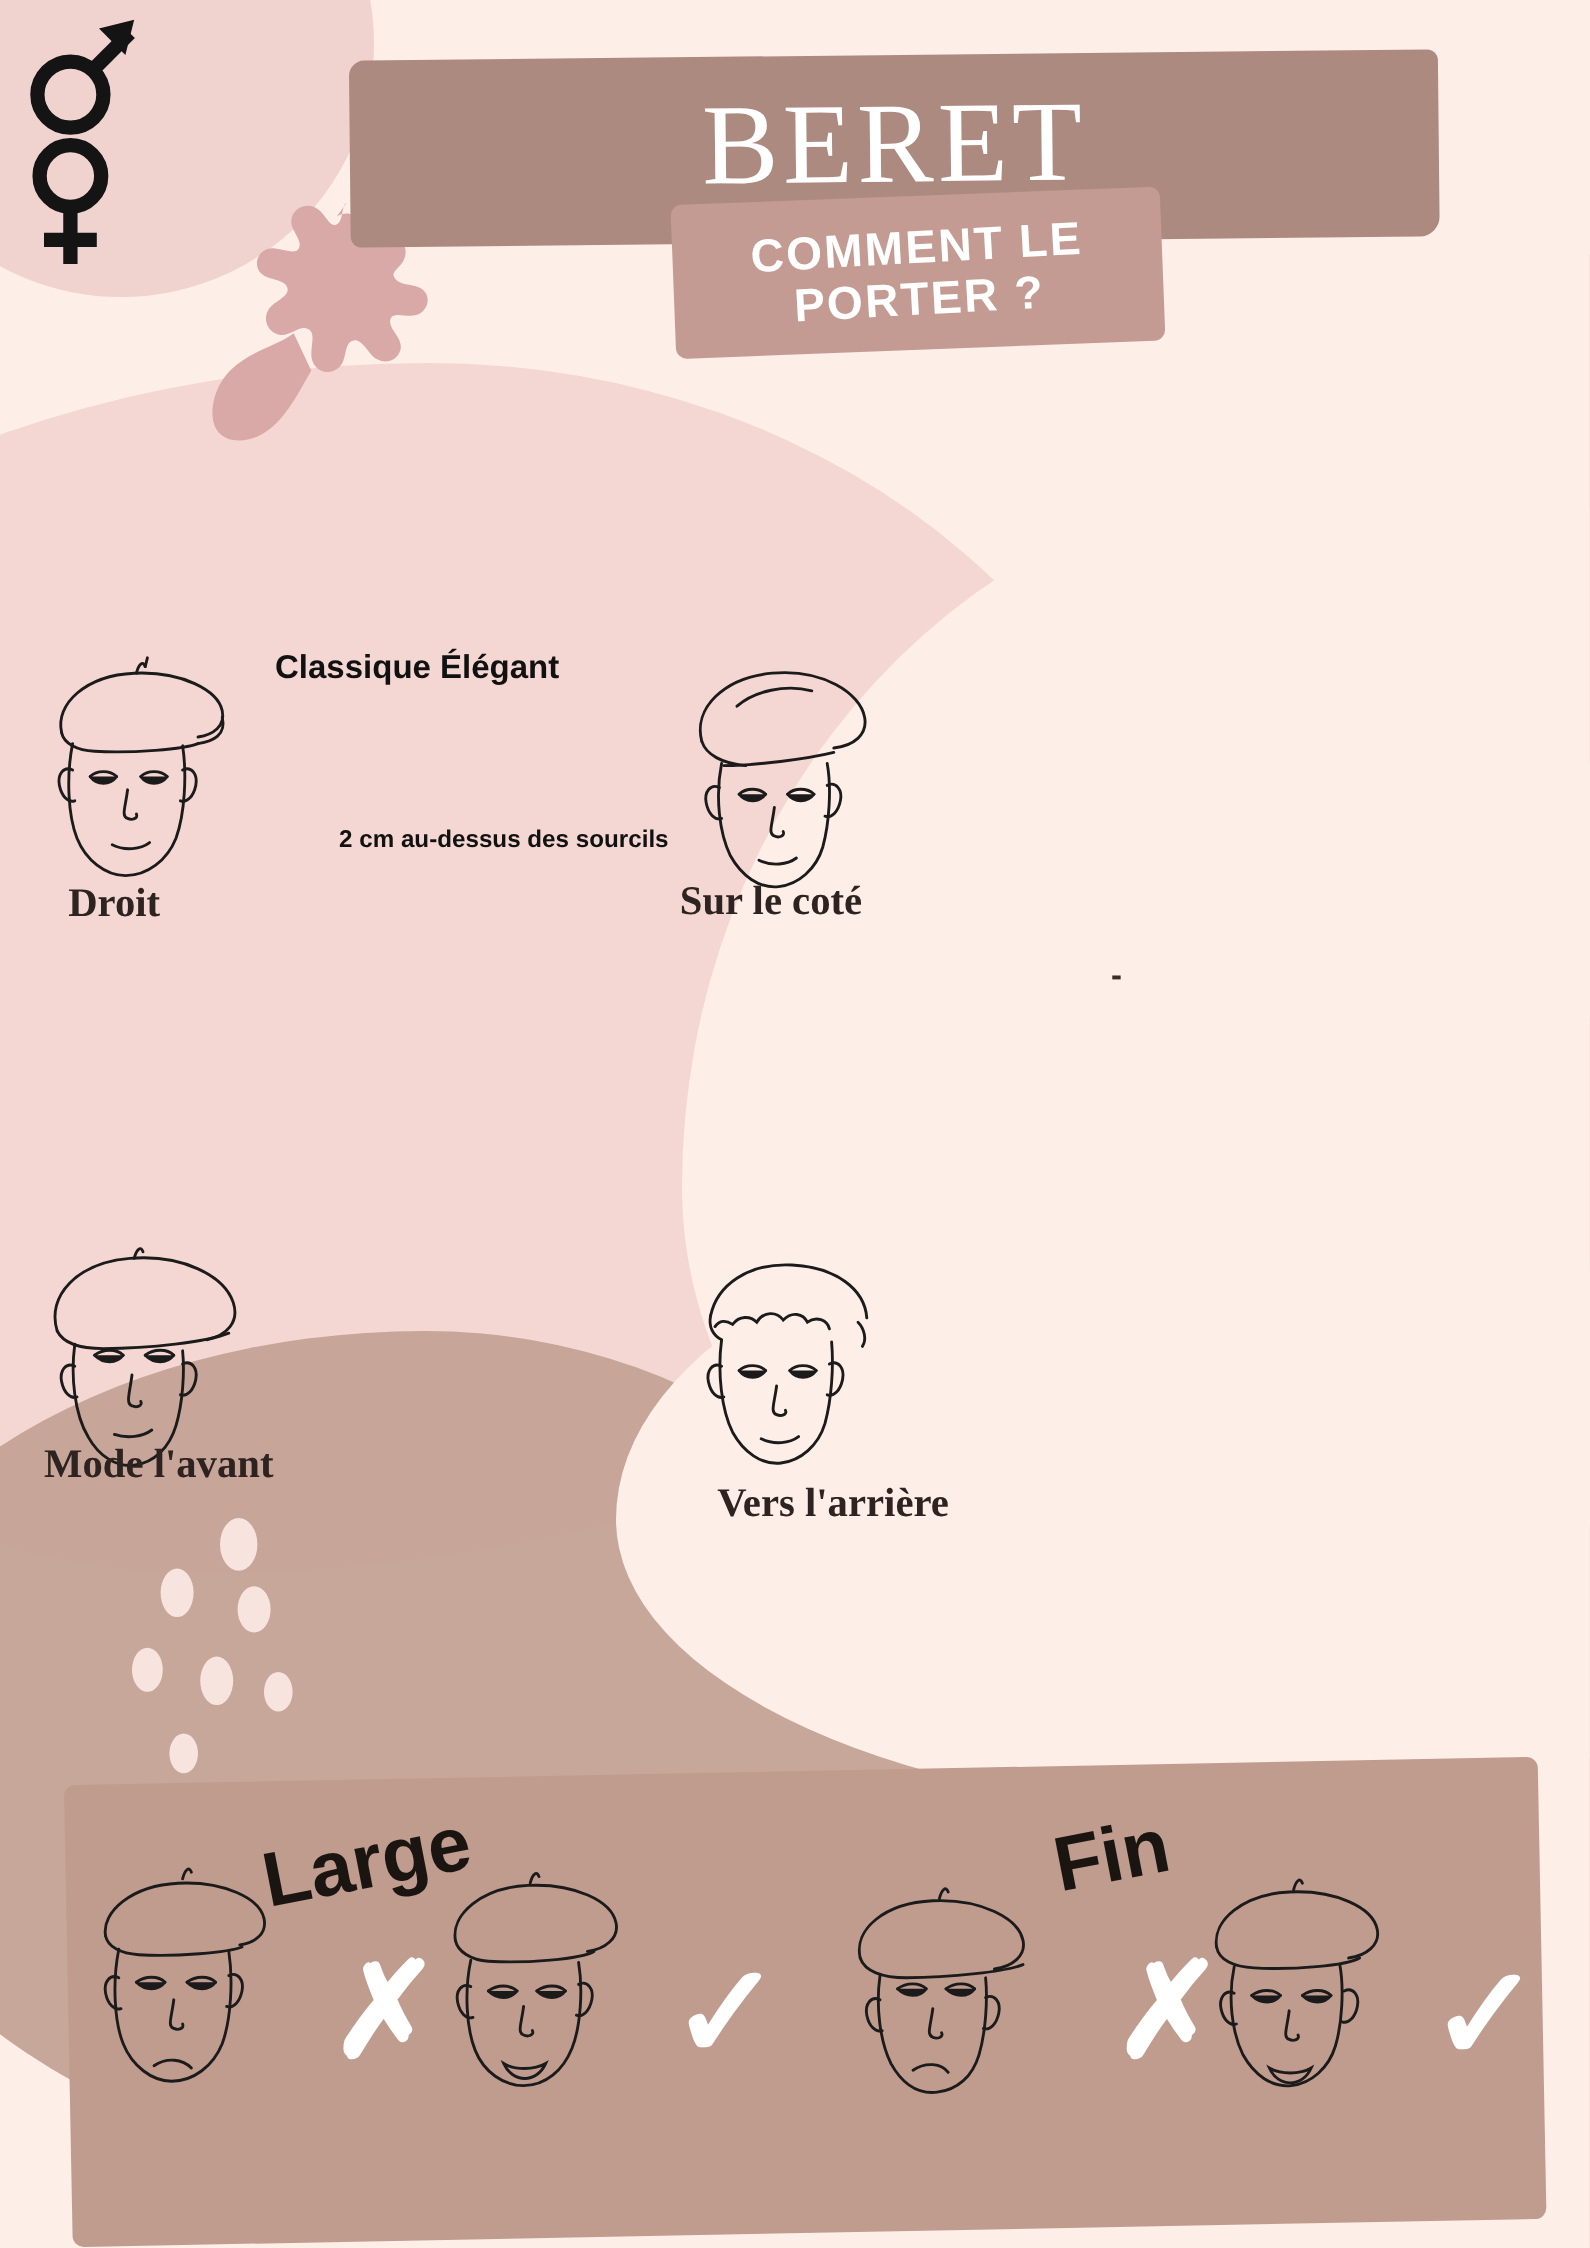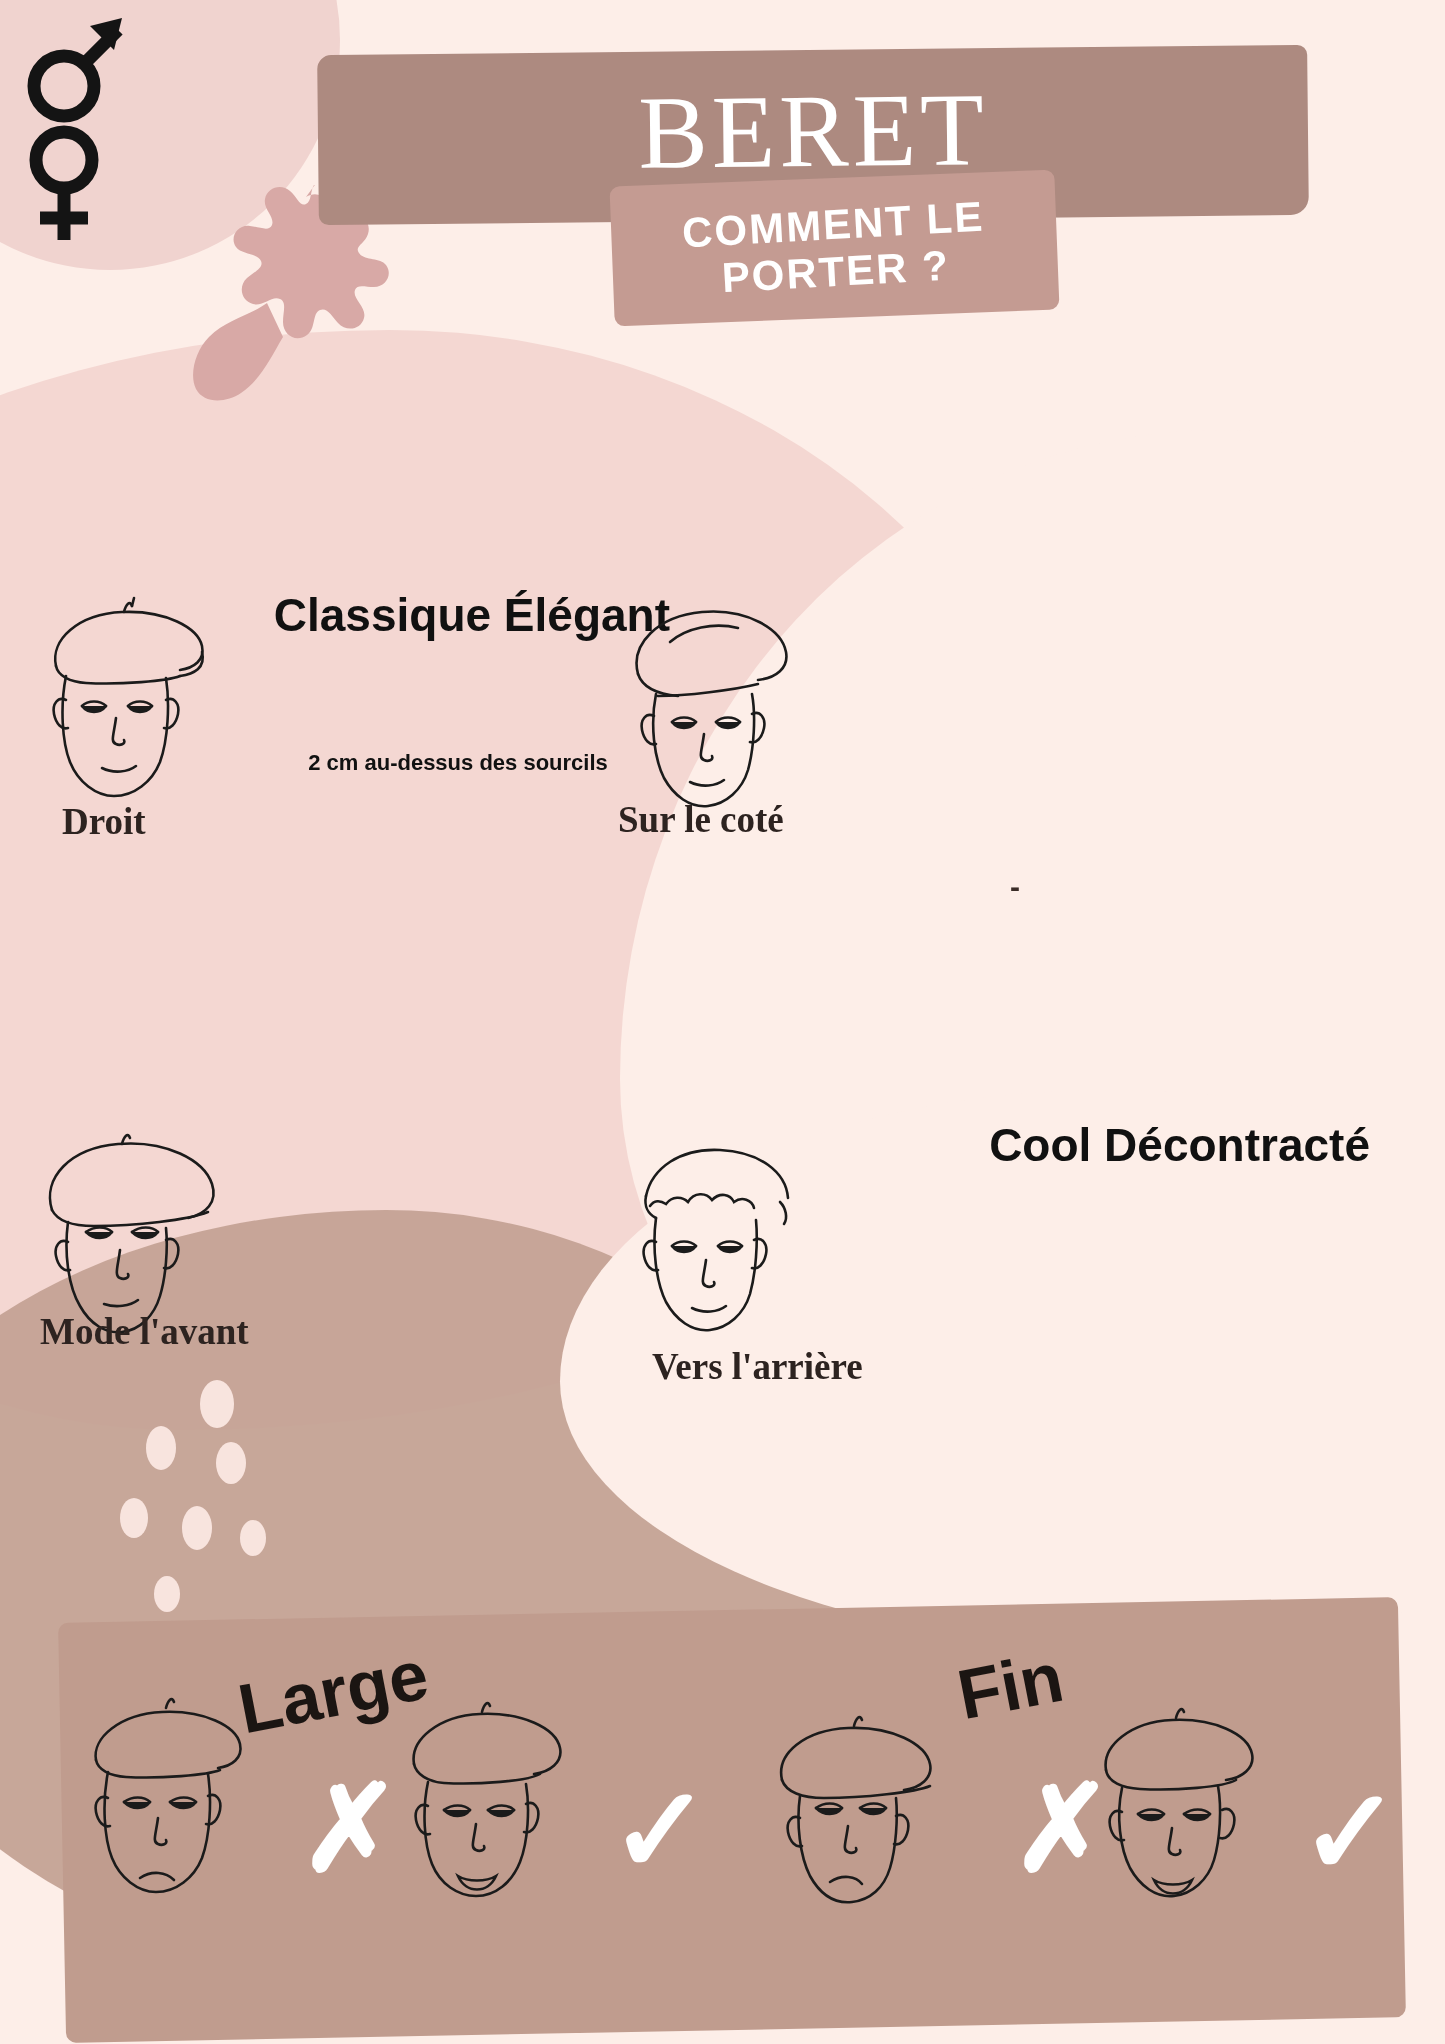--- a/index.html
+++ b/index.html
@@ -108,23 +108,23 @@
   
   .styles { position: absolute; left: 0; top: 600px; width: 100%; }
   .style-row { position: relative; height: 530px; }
 
   .style-cell { position: absolute; }
   .cell-face { position: absolute; }
   .cell-label {
     position: absolute;
     font-weight: bold;
     color: #111;
-    font-size: 46px;
+    font-size: 30px;
     line-height: 1.12;
-    text-align: right;
+    text-align: left;
   }
   .cell-caption {
     position: absolute;
     font-family: "Liberation Serif", serif;
     color: #2d2320;
     font-size: 37px;
     font-weight: bold;
   }
   .cell-note {
     position: absolute;
@@ -316,21 +316,20 @@
             <path d="M144 130c8-4 14 4 12 14-2 10-8 16-14 14"></path>
             <path d="M62 136c6-6 18-6 24 0"></path>
             <path d="M62 136c6 8 18 8 24 0" fill="#1b1b1b"></path>
             <path d="M108 136c6-6 18-6 24 0"></path>
             <path d="M108 136c6 8 18 8 24 0" fill="#1b1b1b"></path>
             <path d="M96 150c-2 16-6 24 0 26 4 2 10 0 8-4"></path>
             <path d="M82 198c12 6 26 4 34-2"></path>
           </g>
         </svg>
       </div>
-      <div class="cell-label" style="left:250px; top:10px; width:520px;">Cool Décontracté</div>
       <div class="cell-caption" style="left:52px; top:208px;margin-top:27px;">Vers l'arrière</div>
     </div>
   </div>
 </div>
 
 <div class="bottom-band"></div>
 <div class="bottom-inner">
 
   <div class="band-word" style="left:238px; top:52px;">Large</div>
 

